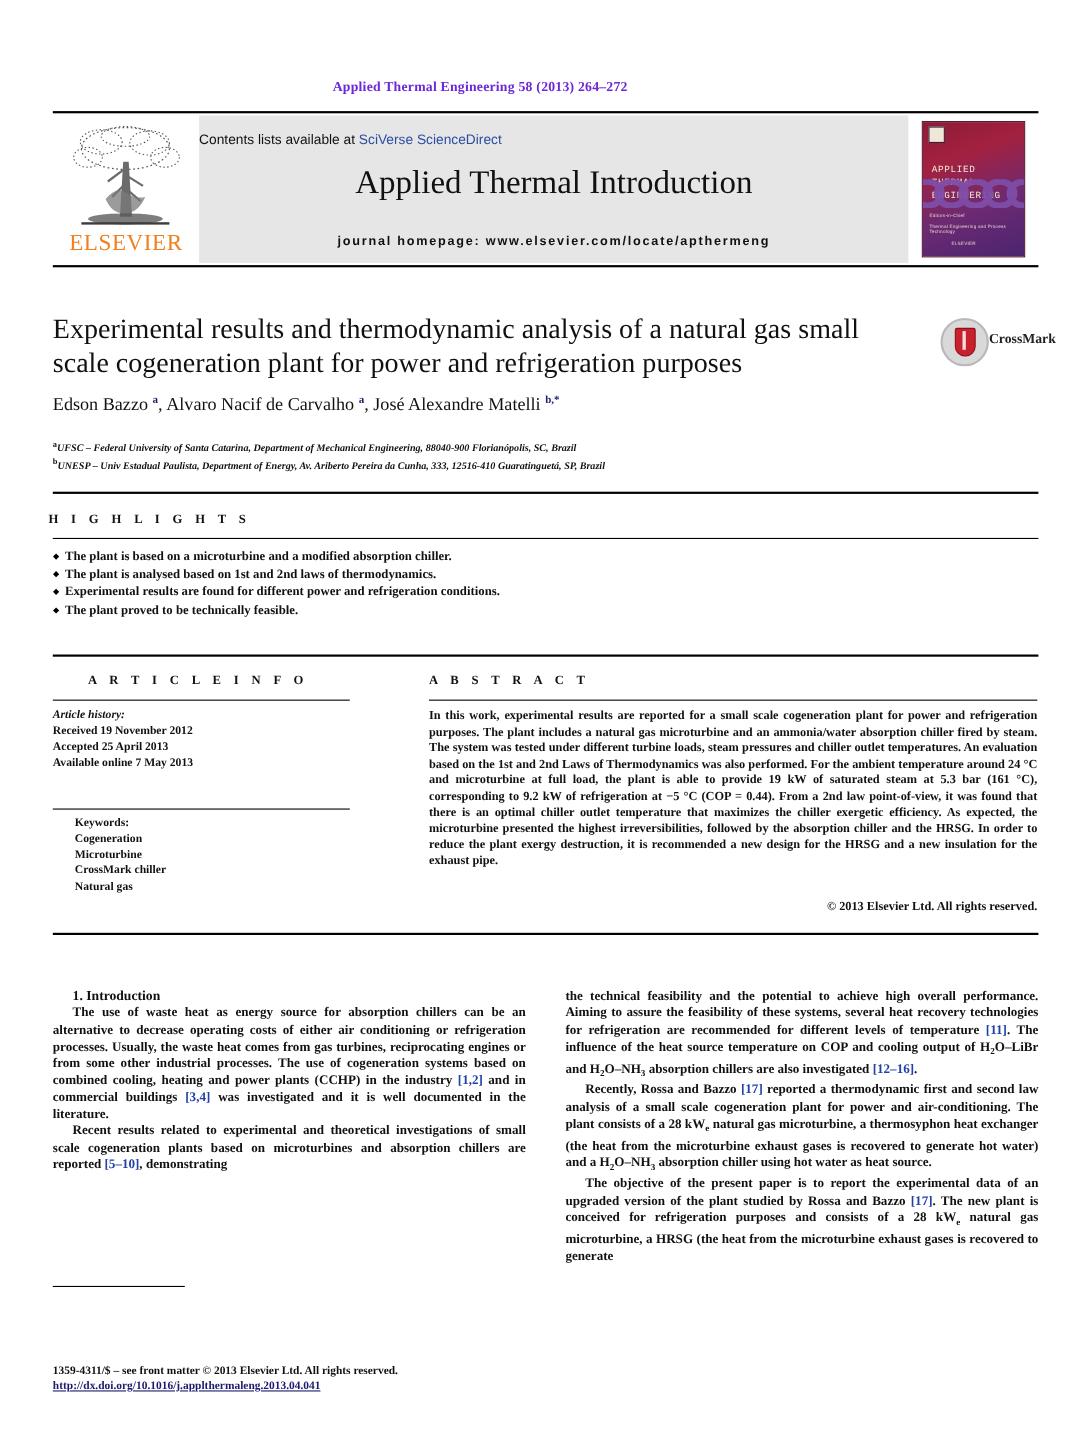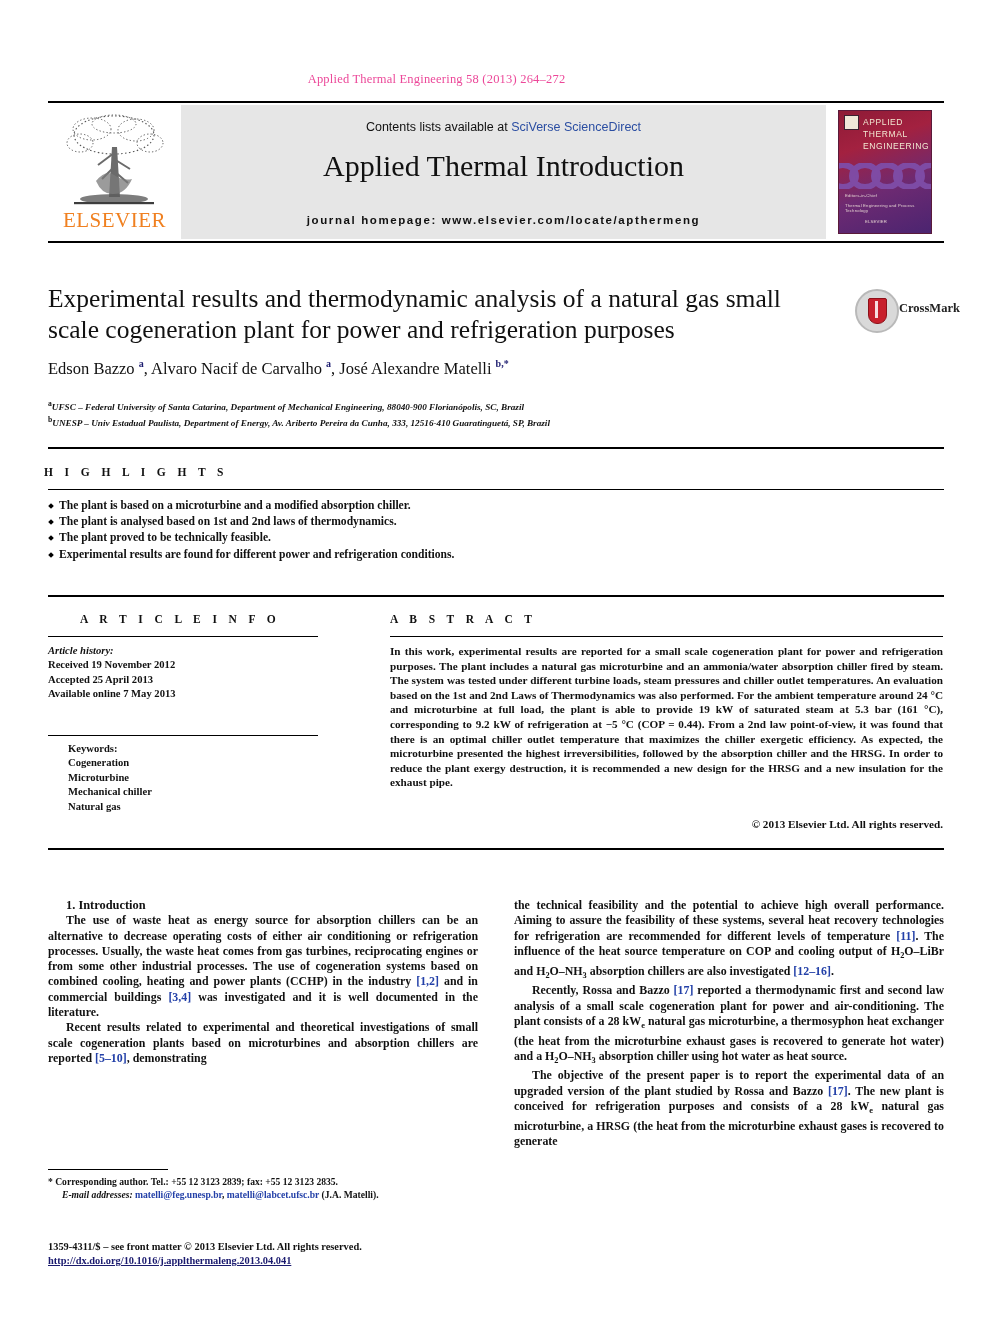--- a/index.html
+++ b/index.html
@@ -3,50 +3,50 @@
 <meta charset="utf-8">
 <style>
   html,body{margin:0;padding:0;background:#fff;}
   body{width:992px;height:1323px;position:relative;
        font-family:"Liberation Serif","DejaVu Serif",serif;color:#000;
        -webkit-font-smoothing:antialiased;}
   .page{position:relative;width:992px;height:1323px;overflow:hidden;background:#fff;}
 
   
   .runhead{position:absolute;left:0;top:72px;width:873px;text-align:center;
-           font-family:"Liberation Serif",serif;font-weight:normal;font-size:12.5px;
-           color:#ec4899;letter-spacing:.2px;}
+           font-family:"Liberation Serif",serif;font-weight:bold;font-size:12.5px;
+           color:#6d28d9;letter-spacing:.2px;}
 
   
   .masthead{position:absolute;left:48px;top:101px;width:896px;height:138px;
             border-top:2px solid #000;border-bottom:2px solid #000;}
   .mast-inner{position:absolute;left:0;top:2px;width:896px;height:134px;display:flex;}
   .elsevier-cell{width:133px;height:134px;position:relative;background:#fff;flex:0 0 133px;}
   .elsevier-word{position:absolute;left:0;bottom:6px;width:133px;text-align:center;
                  font-family:"Liberation Serif",serif;font-size:21px;letter-spacing:.5px;
                  color:#f08020;font-weight:normal;}
   .tree{position:absolute;left:14px;top:4px;width:105px;height:102px;}
   .grey-panel{flex:1 1 auto;background:#e6e6e6;position:relative;height:134px;}
-  .contents-line{position:absolute;left:0;top:15px;width:100%;text-align:center;
+  .contents-line{position:absolute;left:0;top:15px;width:100%;text-align:left;
                  font-family:"Liberation Sans",sans-serif;font-size:12.5px;color:#111;}
   .contents-line .sd{color:#2b4ea2;}
   .journal-title{position:absolute;left:0;top:44px;width:100%;text-align:center;
                  font-family:"Liberation Serif",serif;font-size:30px;color:#111;}
   .homepage{position:absolute;left:0;bottom:13px;width:100%;text-align:center;
             font-family:"Liberation Sans",sans-serif;font-size:11.5px;color:#111;
             letter-spacing:1.6px;font-weight:bold;}
   .cover-cell{flex:0 0 118px;height:134px;position:relative;background:#fff;
               display:flex;align-items:center;justify-content:center;}
   .cover{width:92px;height:122px;position:relative;overflow:hidden;
          background:linear-gradient(160deg,#8e1b36 0%,#a32140 28%,#6d2a72 62%,#4b2470 100%);
          border:1px solid #5a1a3a;}
   .cover-badge{position:absolute;left:5px;top:4px;width:13px;height:13px;background:#efe7d8;
                border:1px solid #3a2030;}
-  .cover-t{position:absolute;left:24px;color:#f3e9d2;font-family:Liberation Sans, sans-serif;
-           font-size:8.5px;letter-spacing:.6px;}
+  .cover-t{position:absolute;left:8px;color:#f3e9d2;font-family:Liberation Mono, monospace;
+           font-size:8.5px;letter-spacing:.6px;margin-top:32px;}
   .cover-t.a{top:6px;} .cover-t.b{top:18px;} .cover-t.c{top:30px;}
   .cover-rings{position:absolute;left:-4px;top:52px;width:104px;height:26px;}
   .cover-foot{position:absolute;left:6px;color:#e2cfcf;font-size:4.2px;
               font-family:"Liberation Sans",sans-serif;letter-spacing:.2px;}
 
   
   .title{position:absolute;left:48px;top:283px;width:790px;
          font-size:25.5px;line-height:31px;color:#111;font-family:"Liberation Serif",serif;}
   .authors{position:absolute;left:48px;top:358px;width:800px;font-size:16.5px;color:#111;}
   .authors sup{color:#1a1a6e;font-size:10px;font-weight:bold;}
@@ -188,43 +188,43 @@
     <div class="cm-text">CrossMark</div>
   </div>
 
   <div class="rule thick" style="left:48px;top:447px;width:896px;"></div>
   <div class="sec-head hl-head">H I G H L I G H T S</div>
   <div class="rule" style="left:48px;top:489px;width:896px;"></div>
   <div class="hl-list">
     <ul>
       <li>The plant is based on a microturbine and a modified absorption chiller.</li>
       <li>The plant is analysed based on 1st and 2nd laws of thermodynamics.</li>
+      <li>Experimental results are found for different power and refrigeration conditions.</li>
       <li>The plant proved to be technically feasible.</li>
-      <li>Experimental results are found for different power and refrigeration conditions.</li>
     </ul>
   </div>
 
   <div class="rule thick" style="left:48px;top:595px;width:896px;"></div>
   <div class="sec-head ai-head">A R T I C L E   I N F O</div>
   <div class="sec-head ab-head">A B S T R A C T</div>
   <div class="rule" style="left:48px;top:636px;width:270px;"></div>
   <div class="rule" style="left:390px;top:636px;width:553px;"></div>
 
   <div class="ai-body">
     <div class="it">Article history:</div>
     <div>Received 19 November 2012</div>
     <div>Accepted 25 April 2013</div>
     <div>Available online 7 May 2013</div>
   </div>
   <div class="rule" style="left:48px;top:735px;width:270px;"></div>
   <div class="ai-kw">
     <div class="it">Keywords:</div>
     <div>Cogeneration</div>
     <div>Microturbine</div>
-    <div>Mechanical chiller</div>
+    <div>CrossMark chiller</div>
     <div>Natural gas</div>
   </div>
 
   <div class="abstract">In this work, experimental results are reported for a small scale cogeneration plant for power and refrigeration purposes. The plant includes a natural gas microturbine and an ammonia/water absorption chiller fired by steam. The system was tested under different turbine loads, steam pressures and chiller outlet temperatures. An evaluation based on the 1st and 2nd Laws of Thermodynamics was also performed. For the ambient temperature around 24 °C and microturbine at full load, the plant is able to provide 19 kW of saturated steam at 5.3 bar (161 °C), corresponding to 9.2 kW of refrigeration at −5 °C (COP = 0.44). From a 2nd law point-of-view, it was found that there is an optimal chiller outlet temperature that maximizes the chiller exergetic efficiency. As expected, the microturbine presented the highest irreversibilities, followed by the absorption chiller and the HRSG. In order to reduce the plant exergy destruction, it is recommended a new design for the HRSG and a new insulation for the exhaust pipe.</div>
   <div class="copyright">© 2013 Elsevier Ltd. All rights reserved.</div>
 
   <div class="rule thick" style="left:48px;top:848px;width:896px;"></div>
 
   <div class="col left">
     <p class="h2">
@@ -235,28 +235,19 @@
     <p id="lp1">Recent results related to experimental and theoretical investigations of small scale cogeneration plants based on microturbines and absorption chillers are reported <span class="ref">[5–10]</span>, demonstrating</p>
   </div>
 
   <div class="col right">
     <p class="noind" id="rp0">the technical feasibility and the potential to achieve high overall performance. Aiming to assure the feasibility of these systems, several heat recovery technologies for refrigeration are recommended for different levels of temperature <span class="ref">[11]</span>. The influence of the heat source temperature on COP and cooling output of H<sub>2</sub>O–LiBr and H<sub>2</sub>O–NH<sub>3</sub> absorption chillers are also investigated <span class="ref">[12–16]</span>.</p>
     <p id="rp1">Recently, Rossa and Bazzo <span class="ref">[17]</span> reported a thermodynamic first and second law analysis of a small scale cogeneration plant for power and air-conditioning. The plant consists of a 28 kW<sub>e</sub> natural gas microturbine, a thermosyphon heat exchanger (the heat from the microturbine exhaust gases is recovered to generate hot water) and a H<sub>2</sub>O–NH<sub>3</sub> absorption chiller using hot water as heat source.</p>
     <p id="rp2">The objective of the present paper is to report the experimental data of an upgraded version of the plant studied by Rossa and Bazzo <span class="ref">[17]</span>. The new plant is conceived for refrigeration purposes and consists of a 28 kW<sub>e</sub> natural gas microturbine, a HRSG (the heat from the microturbine exhaust gases is recovered to generate</p>
   </div>
 
   <div class="fn-rule"></div>
-  <div class="footnote">
-    <div>* Corresponding author. Tel.: +55 12 3123 2839; fax: +55 12 3123 2835.</div>
-    <div style="padding-left:14px">
-      <span class="it">E-mail addresses:</span>
-      <span class="link">matelli@feg.unesp.br</span><span>,</span>
-      <span class="link">matelli@labcet.ufsc.br</span>
-      <span>(J.A. Matelli).</span>
-    </div>
-  </div>
 
   <div class="imprint">
     <div>1359-4311/$ – see front matter © 2013 Elsevier Ltd. All rights reserved.</div>
     <div class="doi">http://dx.doi.org/10.1016/j.applthermaleng.2013.04.041</div>
   </div>
 
 </div>
 
 </body></html>

